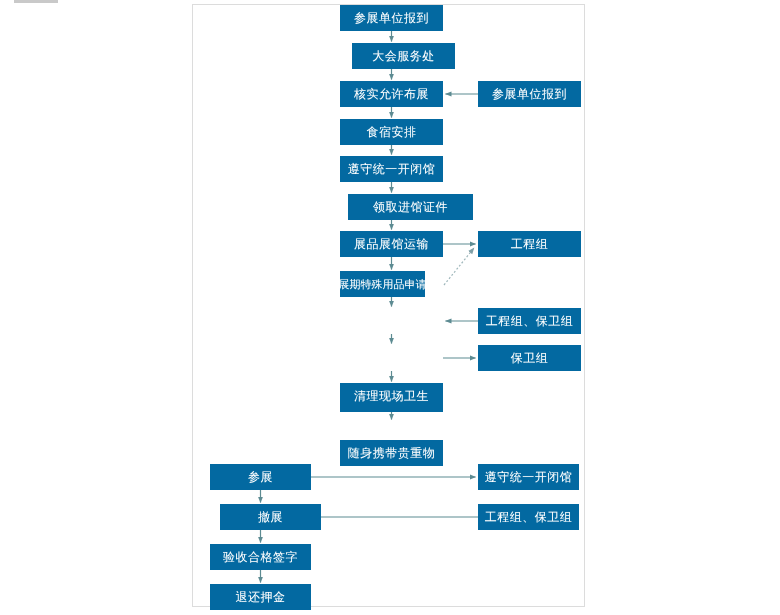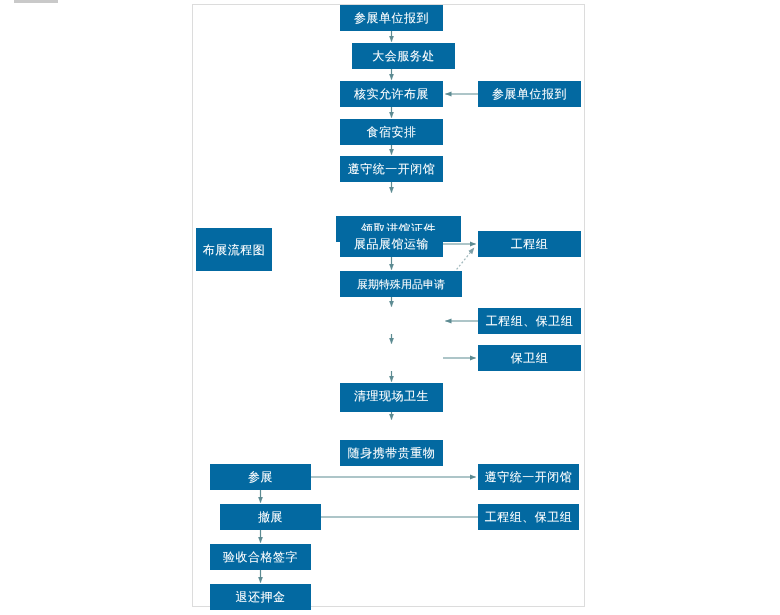--- a/index.html
+++ b/index.html
@@ -124,33 +124,32 @@
     <line class="conn" x1="311" y1="477" x2="475.5" y2="477" marker-end="url(#arrowhead)"></line>
 
     <line class="conn" x1="478" y1="517" x2="313.5" y2="517" marker-end="url(#arrowhead)"></line>
   </svg>
 
   <div class="node" style="left:340px; top:5px; width:103px; height:26px;">参展单位报到</div>
   <div class="node" style="left:352px; top:43px; width:103px; height:26px;">大会服务处</div>
   <div class="node" style="left:340px; top:81px; width:103px; height:26px;">核实允许布展</div>
   <div class="node" style="left:340px; top:119px; width:103px; height:26px;">食宿安排</div>
   <div class="node" style="left:340px; top:156px; width:103px; height:26px;">遵守统一开闭馆</div>
-  <div class="node" style="left:336px; top:194px; width:125px; height:26px;margin-top:22px;">领取进馆证件</div>
+  <div class="node" style="left:348px; top:194px; width:125px; height:26px;">领取进馆证件</div>
   <div class="node" style="left:340px; top:231px; width:103px; height:26px;">展品展馆运输</div>
-  <div class="node small-text" style="left:340px; top:271px; width:122px; height:26px;">展期特殊用品申请</div>
+  <div class="node small-text" style="left:340px; top:271px; width:85px; height:26px;">展期特殊用品申请</div>
   <div class="node" style="left:340px; top:345px; width:103px; height:26px;margin-top:41px;">加班申请</div>
   <div class="node" style="left:340px; top:383px; width:103px; height:26px;">清理现场卫生</div>
   <div class="node" style="left:340px; top:421px; width:103px; height:26px;margin-top:19px;">随身携带贵重物</div>
 
   <div class="node" style="left:478px; top:81px; width:103px; height:26px;">参展单位报到</div>
   <div class="node" style="left:478px; top:231px; width:103px; height:26px;">工程组</div>
   <div class="node" style="left:478px; top:308px; width:103px; height:26px;">工程组、保卫组</div>
   <div class="node" style="left:478px; top:345px; width:103px; height:26px;">保卫组</div>
 
-  <div class="node" style="left:196px; top:228px; width:76px; height:43px;">布展流程图</div>
 
   <div class="node" style="left:210px; top:464px; width:101px; height:26px;">参展</div>
   <div class="node" style="left:220px; top:504px; width:101px; height:26px;">撤展</div>
   <div class="node" style="left:210px; top:544px; width:101px; height:26px;">验收合格签字</div>
   <div class="node" style="left:210px; top:584px; width:101px; height:26px;">退还押金</div>
 
   <div class="node" style="left:478px; top:464px; width:101px; height:26px;">遵守统一开闭馆</div>
   <div class="node" style="left:478px; top:504px; width:101px; height:26px;">工程组、保卫组</div>
 
 </div>

